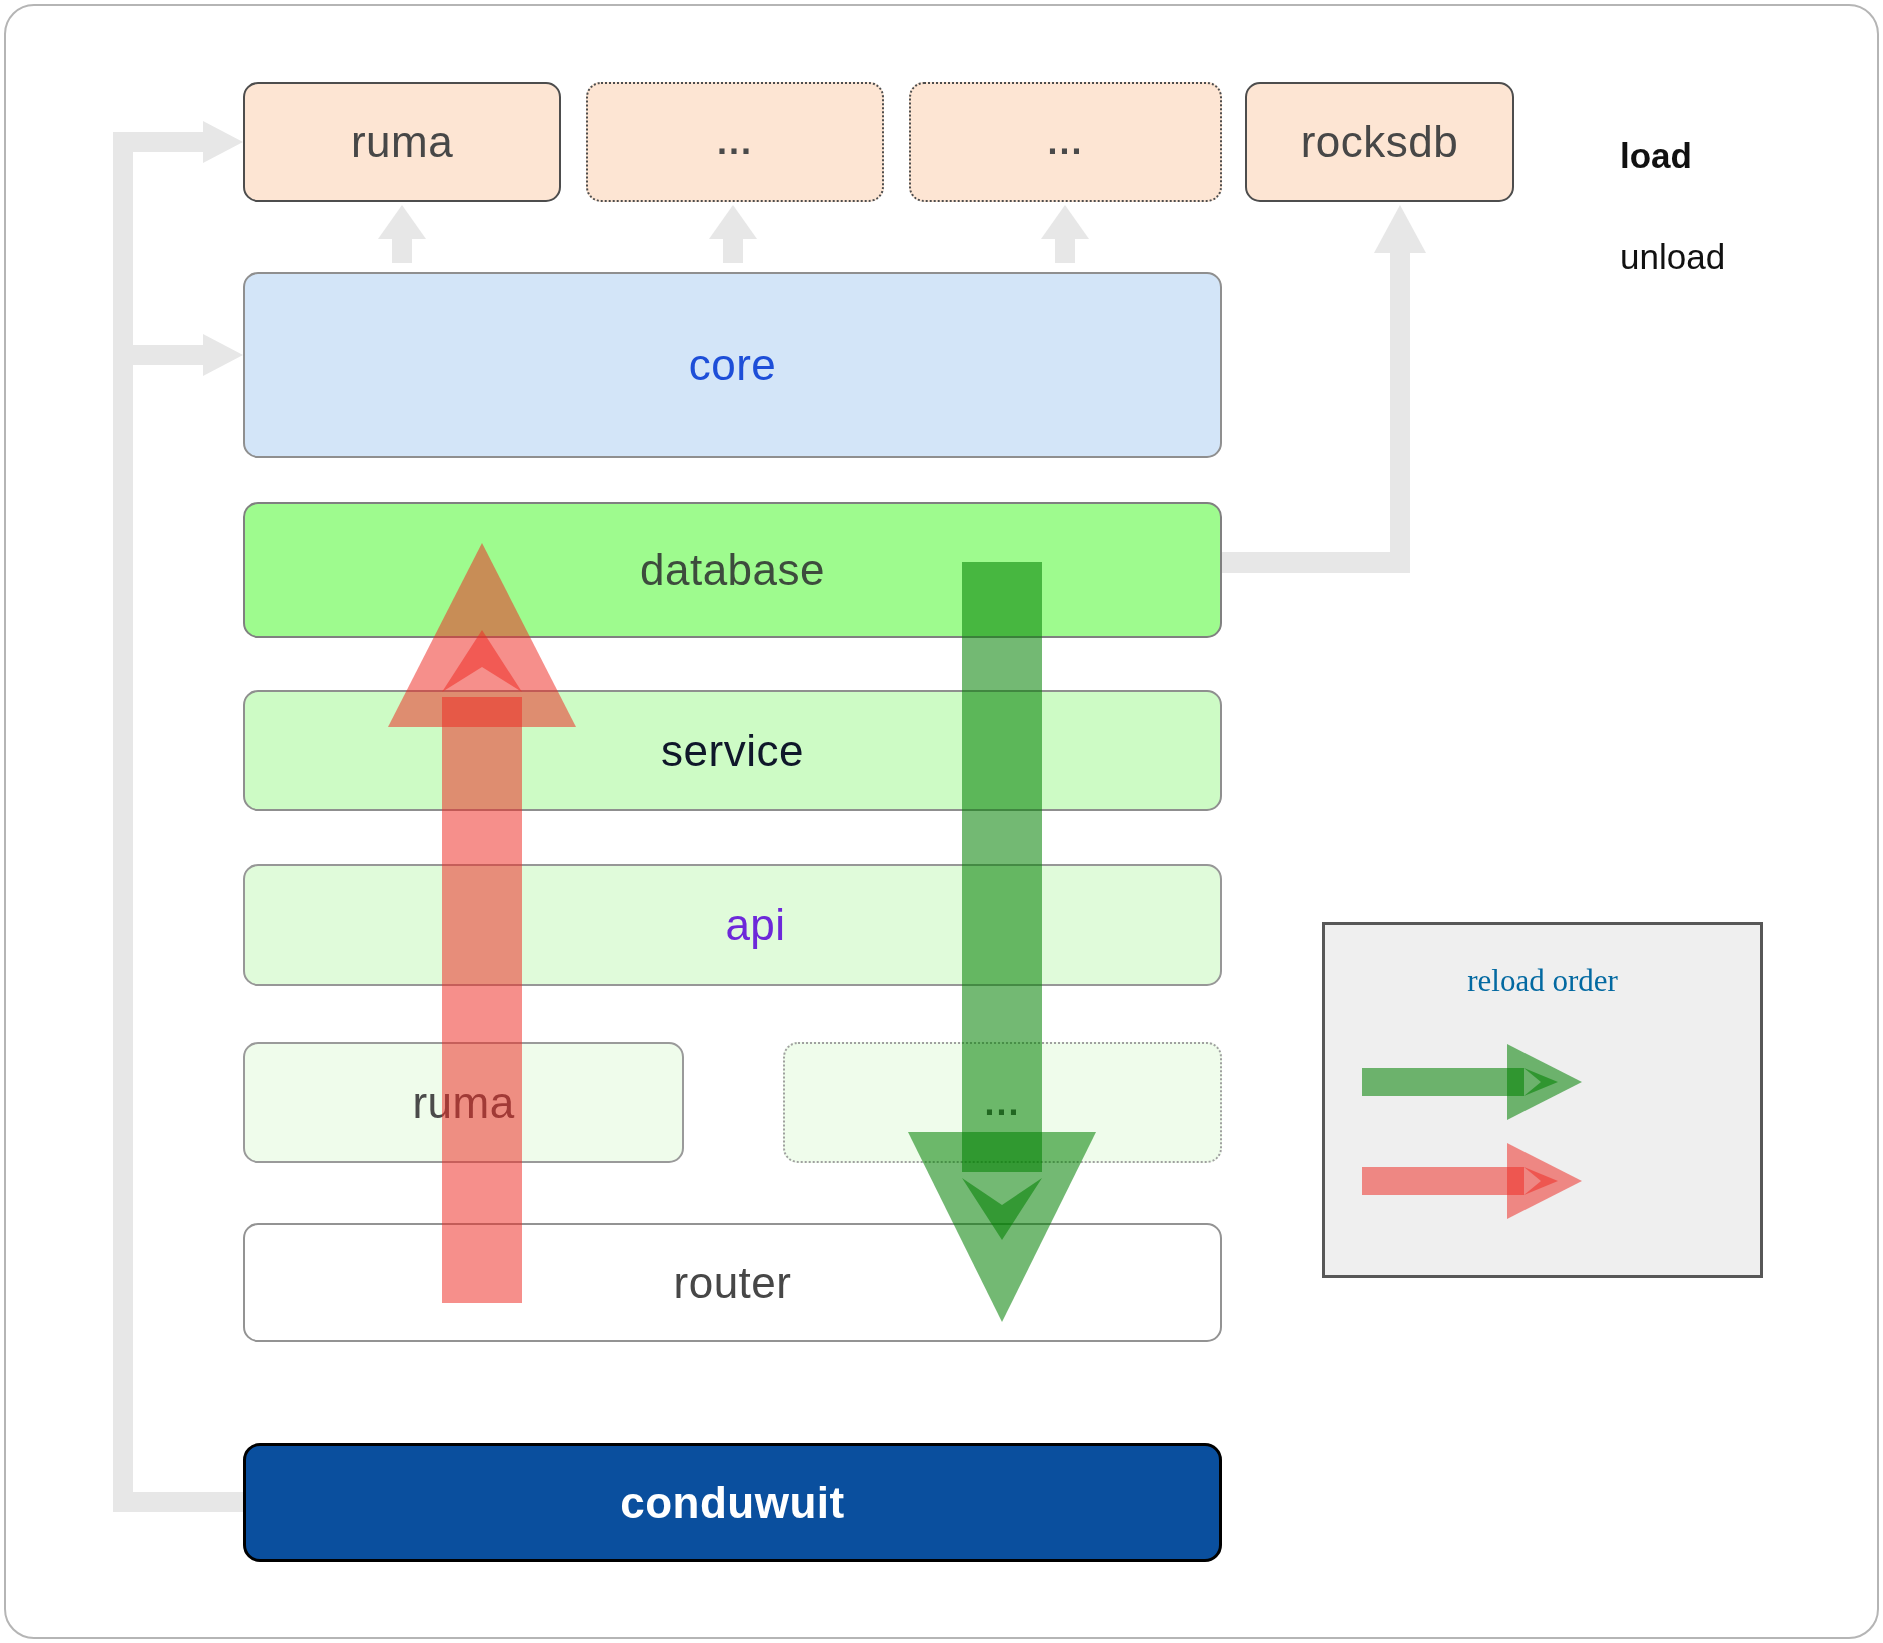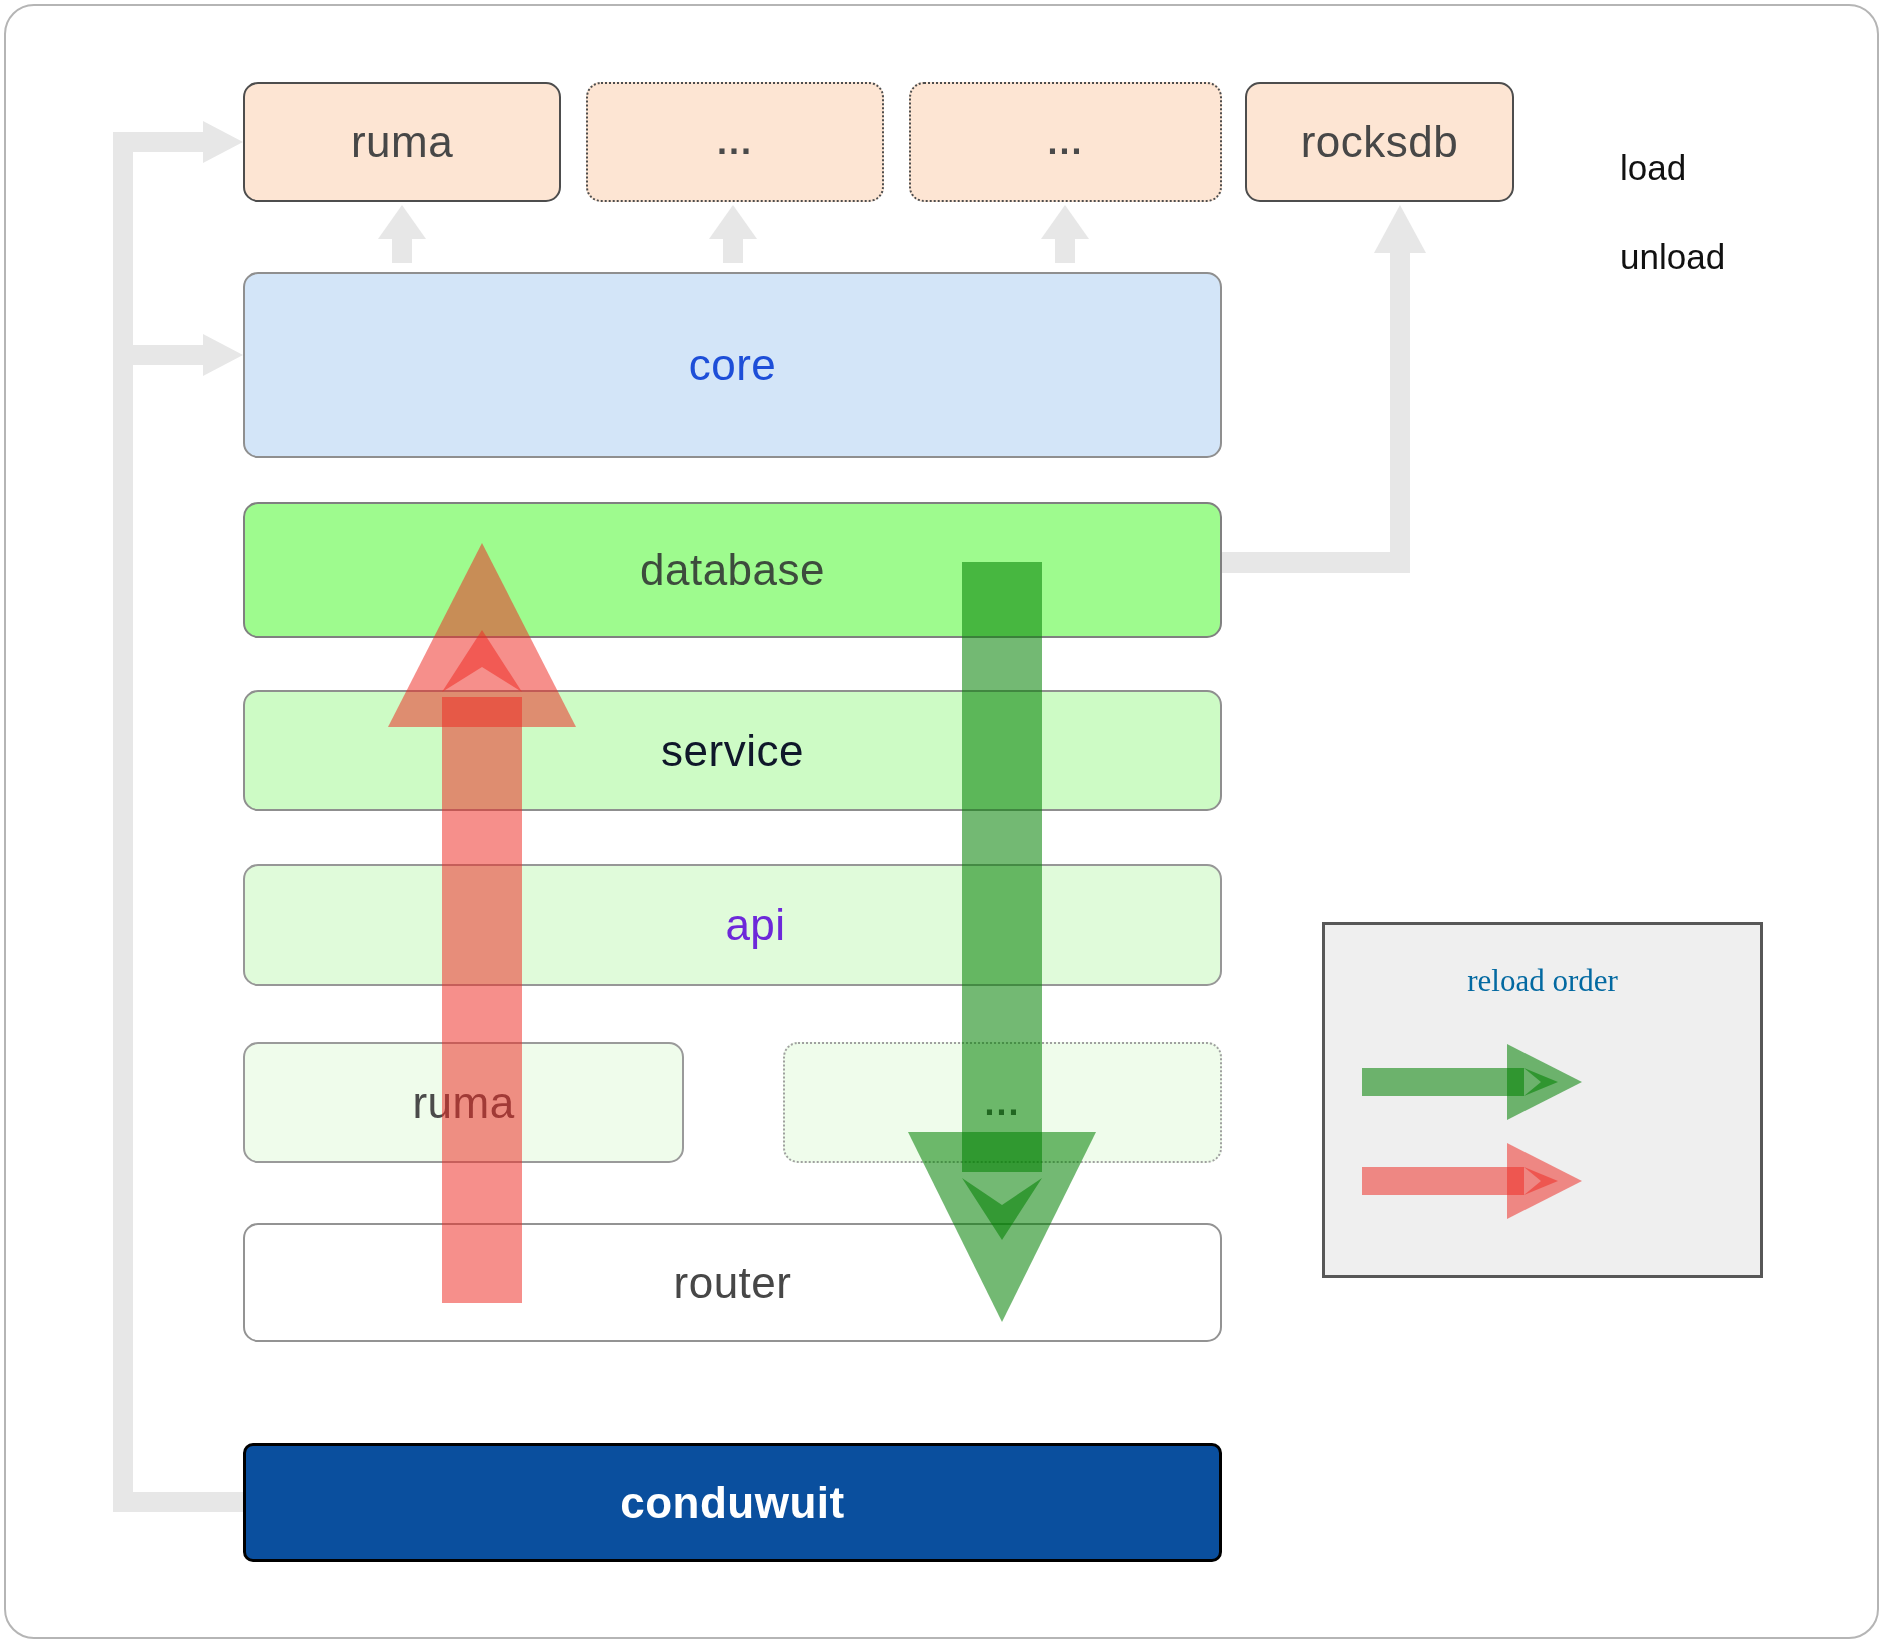--- a/index.html
+++ b/index.html
@@ -41,42 +41,42 @@
   }
   .peach{background:var(--module-peach,#FDE5D3);border:2.5px solid #4d4d4d;}
   .peach.dotted{border:2.5px dotted #4d4d4d;}
   #box-core{left:243px;top:272px;width:979px;height:186px;background:var(--core-blue,#D3E5F8);border:2.5px solid #8f8f8f;color:#1d4ed8;}
   #box-database{left:243px;top:502px;width:979px;height:136px;background:var(--database-green,#9EFB8E);border:2.5px solid #808080;color:#3d4c3d;}
   #box-service{left:243px;top:690px;width:979px;height:121px;background:var(--service-green,#CDFBC5);border:2.5px solid #8f8f8f;color:#0f172a;}
   #box-api{left:243px;top:864px;width:979px;height:122px;background:var(--api-green,#E0FBDA);border:2.5px solid #979797;color:#6d28d9;padding-left:46px;}
   #box-admin{left:243px;top:1042px;width:441px;height:121px;background:var(--admin-green,#EFFCEB);border:2px solid #9a9a9a;color:#4b4b4b;}
   #box-dots-admin{left:783px;top:1042px;width:439px;height:121px;background:var(--admin-green,#EFFCEB);border:2.5px dotted #a0a0a0;}
   #box-router{left:243px;top:1223px;width:979px;height:119px;background:#ffffff;border:2px solid #939393;}
-  #box-conduwuit{left:243px;top:1443px;width:979px;height:119px;background:var(--conduwuit-blue,#0A4F9E);border:3px solid #000;border-radius:10px;color:#fff;font-weight:bold;}
+  #box-conduwuit{left:243px;top:1443px;width:979px;height:119px;background:var(--conduwuit-blue,#0A4F9E);border:3px solid #000;border-radius:17px;color:#fff;font-weight:bold;}
   #box-ruma{left:243px;top:82px;width:318px;height:120px;}
   #box-dots-top-left{left:586px;top:82px;width:298px;height:120px;}
   #box-dots-top-right{left:909px;top:82px;width:313px;height:120px;}
   #box-rocksdb{left:1245px;top:82px;width:269px;height:120px;}
   .dots-label{font-weight:bold;font-size:36px;color:#4a4a4a;letter-spacing:2px;}
   #legend{
     position:absolute;z-index:2;
     left:1322px;top:922px;width:441px;height:356px;
     box-sizing:border-box;
     background:var(--legend-bg,#EFEFEF);
     border:3px solid #575757;
   }
   #legend-title{
     position:absolute;left:0;top:38px;width:100%;
     text-align:center;font-size:31px;color:#0369a1;font-family:Liberation Serif, serif;
   }
   .legend-item-label{
     position:absolute;left:298px;
     font-size:35px;color:#111;
   }
-  #legend-load-label{top:148px;}
+  #legend-load-label{top:136px;font-weight:bold;}
   #legend-unload-label{top:237px;}
   .svg-gray{fill:var(--connector-gray,#E7E7E7);}
   .svg-red{fill:var(--unload-arrow-red,#EE2C24);fill-opacity:0.53;}
   .svg-green{fill:var(--load-arrow-green,#008000);fill-opacity:0.55;}
 </style>
 </head>
 <body>
 
 <div id="canvas">
   <div id="outer-frame"></div>

